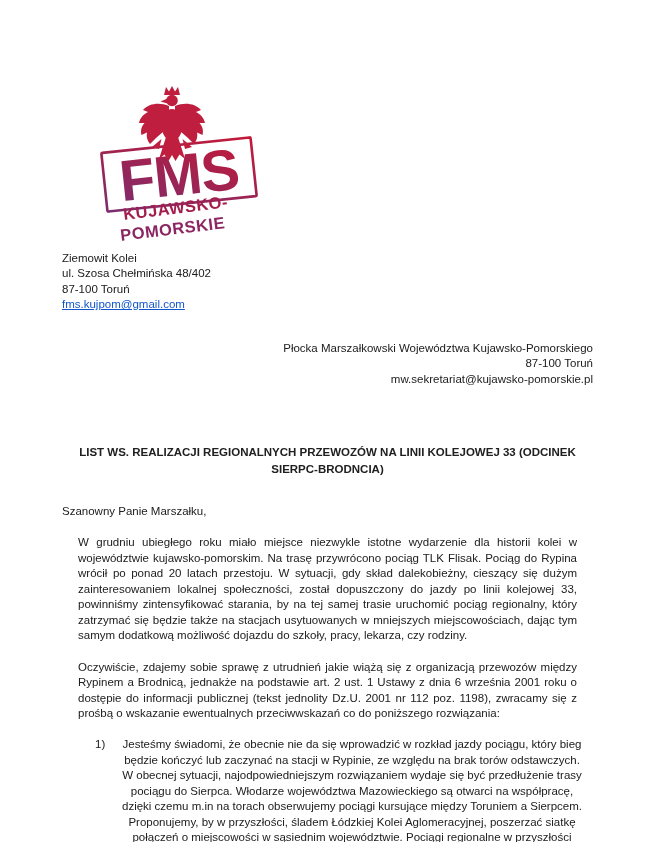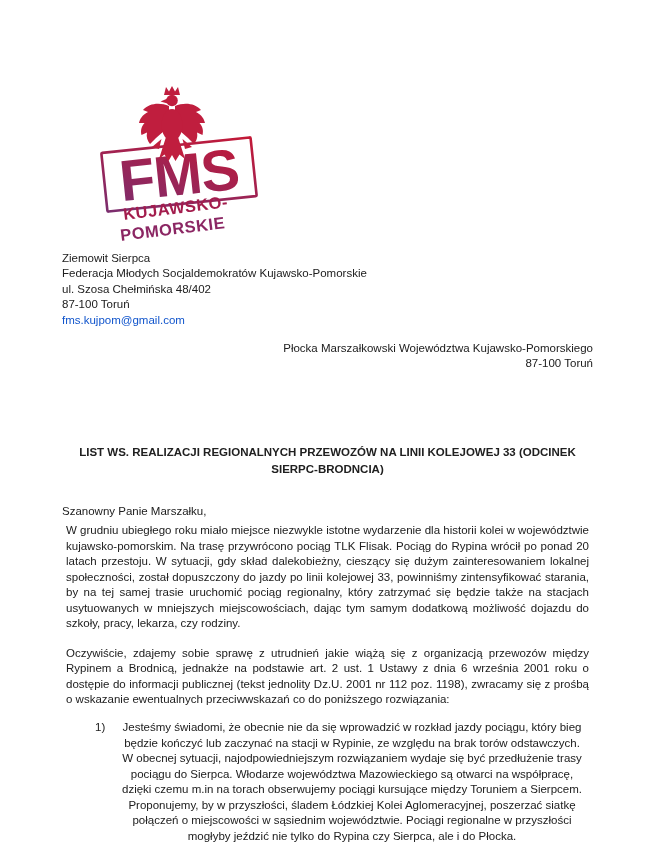--- a/index.html
+++ b/index.html
@@ -11,37 +11,37 @@
     font-family:"Liberation Sans", sans-serif;
     color:#202020;
   }
   
   .logo{position:absolute;left:98px;top:84px;width:160px;height:165px;}
   
   .sender{
     position:absolute;left:62px;top:251px;
     font-size:11.5px;line-height:15.4px;white-space:nowrap;
   }
-  .email-link{color:#1155cc;cursor:pointer;}
+  .email-link{color:#1155cc;text-decoration:underline;cursor:pointer;}
   
   .recipient{
     position:absolute;left:62px;top:341px;width:531px;
     font-size:11.5px;line-height:15.4px;text-align:right;
   }
   
   .subject{
     position:absolute;left:62px;top:444px;width:531px;
     font-size:11.5px;line-height:16.5px;text-align:center;font-weight:bold;
   }
   
   .body-block{
     position:absolute;left:62px;top:504px;width:531px;
     font-size:11.5px;line-height:15.45px;
   }
-  .para{margin:4px;text-align:justify;}
+  .para{margin:16px;text-align:justify;}
   .para+.para{margin-top:14px;}
   .greeting{text-align:left;}
   .num-list{margin-top:13px;}
   .list-item{display:flex;margin-left:33px;}
   .list-marker{flex:none;width:24px;}
   .list-text{flex:1;padding-right:8px;text-align:center;}
 </style>
 </head>
 <body>
 
@@ -69,32 +69,32 @@
       <path d="M71 22 C62 18 51 19 45 26 L50 28 C44 31 42 35 41 39 L46.5 39 C43 43 42.5 47 43.5 51 L49 48.5 C48 53 49.5 57 52 60 L58 54 L66 47 L71 40 Z"></path>
       <path d="M77 22 C86 18 97 19 103 26 L98 28 C104 31 106 35 107 39 L101.5 39 C105 43 105.5 47 104.5 51 L99 48.5 C100 53 98.5 57 96 60 L90 54 L82 47 L77 40 Z"></path>
       <ellipse cx="74" cy="41" rx="10.5" ry="16"></ellipse>
       <path d="M68 53 L61 75 L66.5 70.5 L70.5 77 L74 71 L77.5 77 L81.5 70.5 L87 75 L80 53 Z"></path>
       <path d="M63.5 55 L54 63 L61 65 Z"></path>
       <path d="M84.5 55 L94 63 L87 65 Z"></path>
     </g>
   </svg>
 
   <div class="sender">
-    <div>Ziemowit Sierpca</div>
-    <div>Federacja Młodych Socjaldemokratów Kujawsko-Pomorskie</div>
+    <div>Ziemowit Kolei</div>
     <div>ul. Szosa Chełmińska 48/402</div>
     <div>87-100 Toruń</div>
     <div>
       <a class="email-link">fms.kujpom@gmail.com</a>
     </div>
   </div>
 
   <div class="recipient">
     <div>Płocka Marszałkowski Województwa Kujawsko-Pomorskiego</div>
     <div>87-100 Toruń</div>
+    <div>mw.sekretariat@kujawsko-pomorskie.pl</div>
   </div>
 
   <div class="subject">LIST WS. REALIZACJI REGIONALNYCH PRZEWOZÓW NA LINII KOLEJOWEJ 33 (ODCINEK SIERPC-BRODNCIA)</div>
 
   <div class="body-block">
     <div class="greeting">Szanowny Panie Marszałku,</div>
     <p class="para">W grudniu ubiegłego roku miało miejsce niezwykle istotne wydarzenie dla historii kolei w województwie kujawsko-pomorskim. Na trasę przywrócono pociąg TLK Flisak. Pociąg do Rypina wrócił po ponad 20 latach przestoju. W sytuacji, gdy skład dalekobieżny, cieszący się dużym zainteresowaniem lokalnej społeczności, został dopuszczony do jazdy po linii kolejowej 33, powinniśmy zintensyfikować starania, by na tej samej trasie uruchomić pociąg regionalny, który zatrzymać się będzie także na stacjach usytuowanych w mniejszych miejscowościach, dając tym samym dodatkową możliwość dojazdu do szkoły, pracy, lekarza, czy rodziny.</p>
     <p class="para">Oczywiście, zdajemy sobie sprawę z utrudnień jakie wiążą się z organizacją przewozów między Rypinem a Brodnicą, jednakże na podstawie art. 2 ust. 1 Ustawy z dnia 6 września 2001 roku o dostępie do informacji publicznej (tekst jednolity Dz.U. 2001 nr 112 poz. 1198), zwracamy się z prośbą o wskazanie ewentualnych przeciwwskazań co do poniższego rozwiązania:</p>
     <div class="num-list">
       <div class="list-item">

